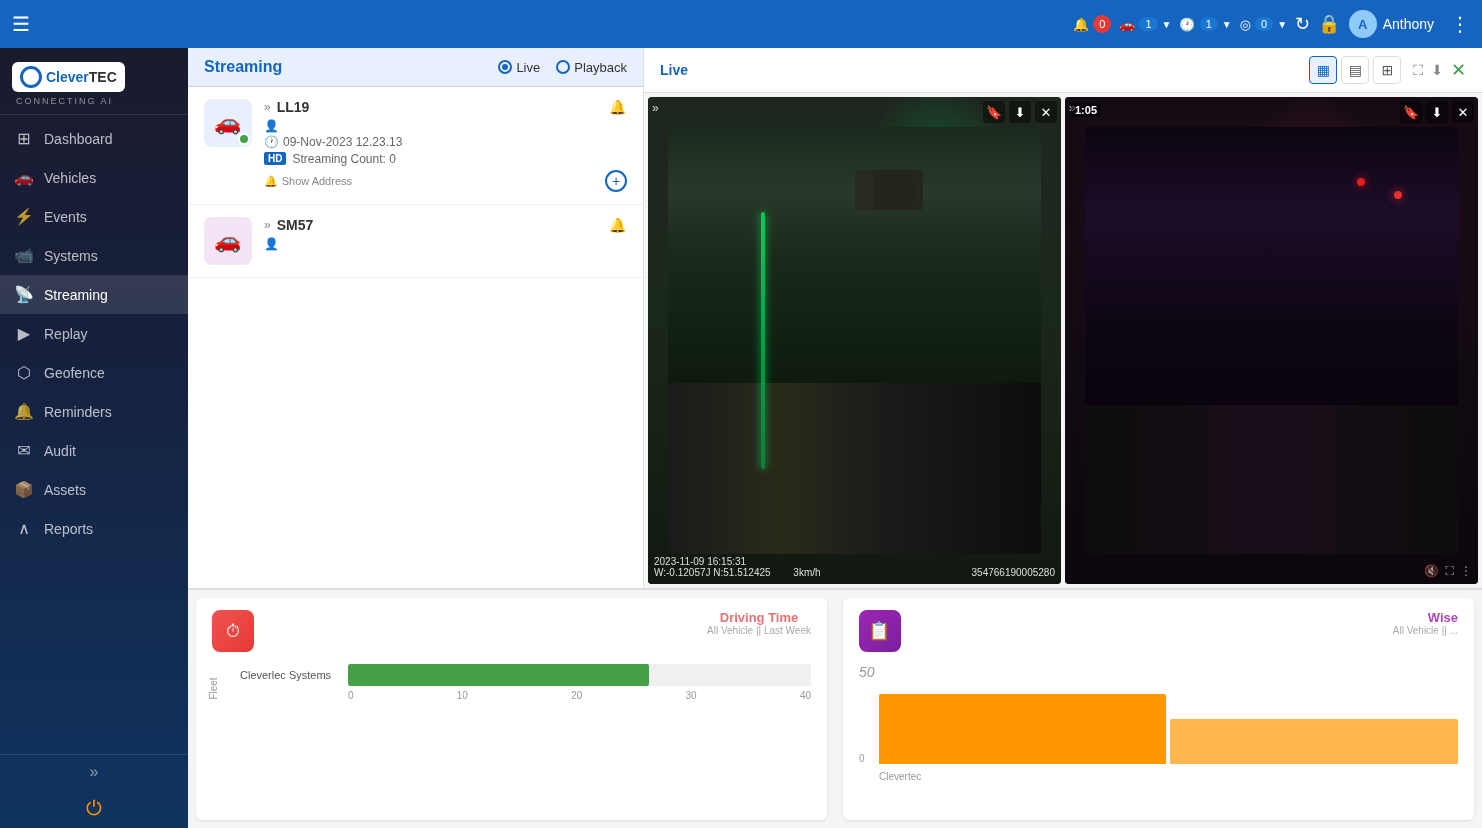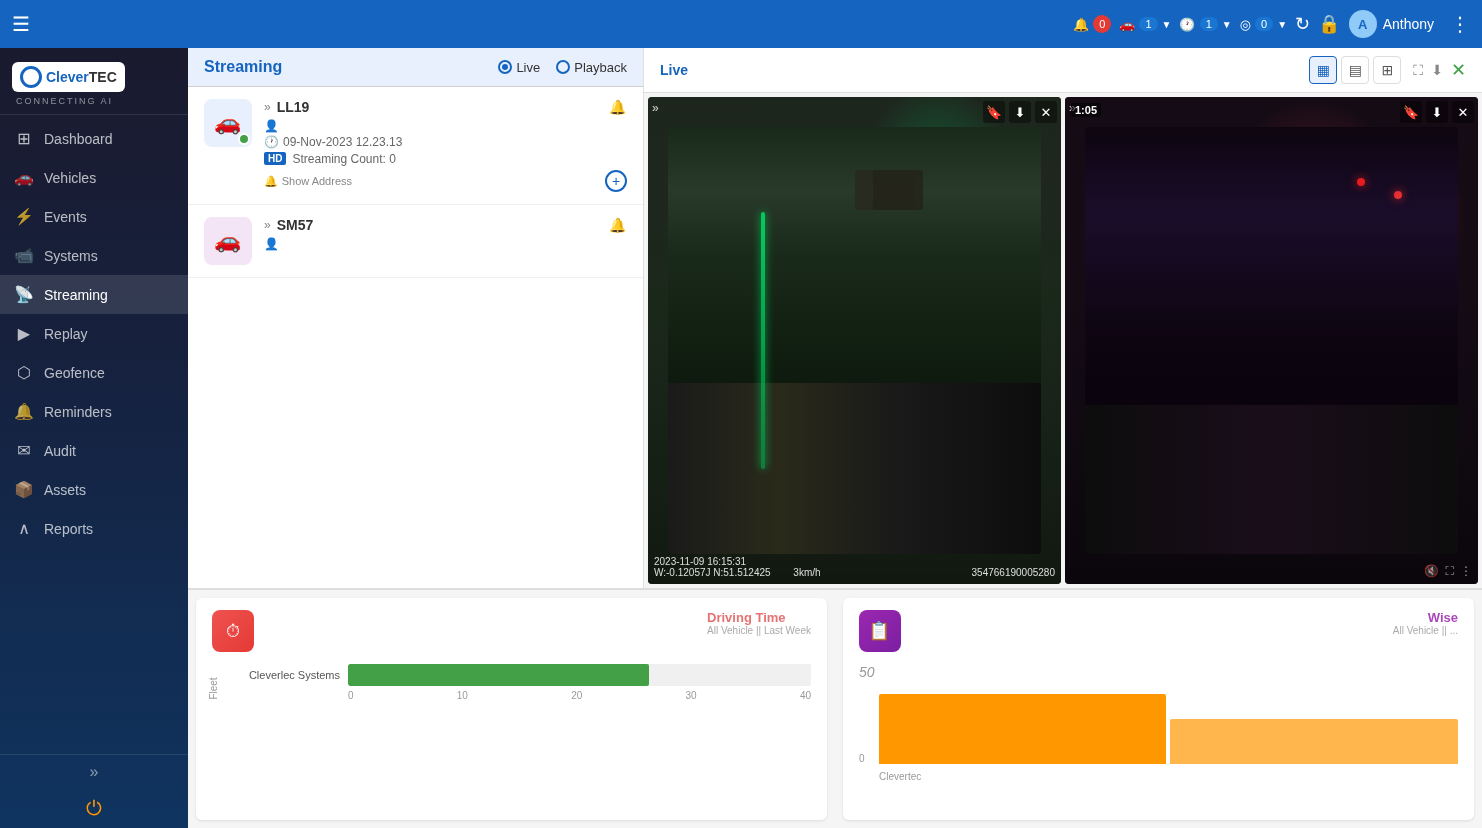--- a/index.html
+++ b/index.html
@@ -250,21 +250,21 @@
       flex: 1; padding: 12px 16px; box-shadow: 0 1px 3px rgba(0,0,0,0.1);
       overflow: hidden; position: relative;
     }
     .chart-icon-box {
       position: absolute; top: -6px; left: 12px;
       width: 42px; height: 42px; border-radius: 8px;
       display: flex; align-items: center; justify-content: center;
       font-size: 20px;
     }
     .chart-icon-red { background: linear-gradient(135deg, #ef5350, #e53935); }
-    .chart-title { color: #e57373; font-size: 13px; font-weight: 600; margin-bottom: 0; text-align: left; }
+    .chart-title { color: #e57373; font-size: 13px; font-weight: 600; margin-bottom: 0; text-align: center; }
     .chart-subtitle { color: #aaa; font-size: 10px; text-align: right; }
 
     
     .chart-title-wise { color: #ab47bc; font-size: 13px; font-weight: 600; text-align: right; }
 
     .chart-card-wise { flex: 1; }
 
     
     ::-webkit-scrollbar { width: 4px; }
     ::-webkit-scrollbar-track { background: transparent; }
@@ -539,21 +539,21 @@
             <div class="chart-title">Driving Time</div>
             <div class="chart-subtitle">All Vehicle || Last Week</div>
           </div>
           <div style="clear:both;"></div>
         </div>
 
         <div style="margin-top:8px;position:relative;padding-left:12px;">
           <div style="font-size:10px;color:#999;transform:rotate(-90deg);position:absolute;left:-10px;top:50%;white-space:nowrap;">Fleet</div>
           <div style="margin-left:16px;">
             <div style="display:flex;align-items:center;gap:8px;margin-top:4px;">
-              <div style="width:100px;font-size:11px;color:#555;text-align:right;">Cleverlec Systems</div>
+              <div style="width:100px;font-size:11px;color:#555;text-align:left;">Cleverlec Systems</div>
               <div style="flex:1;height:22px;background:#f0f0f0;border-radius:2px;overflow:hidden;">
                 <div style="width:65%;height:100%;background:#43a047;border-radius:2px;"></div>
               </div>
             </div>
             <div style="display:flex;justify-content:space-between;margin-left:108px;margin-top:4px;">
               <span style="font-size:10px;color:#999;">0</span>
               <span style="font-size:10px;color:#999;">10</span>
               <span style="font-size:10px;color:#999;">20</span>
               <span style="font-size:10px;color:#999;">30</span>
               <span style="font-size:10px;color:#999;">40</span>

